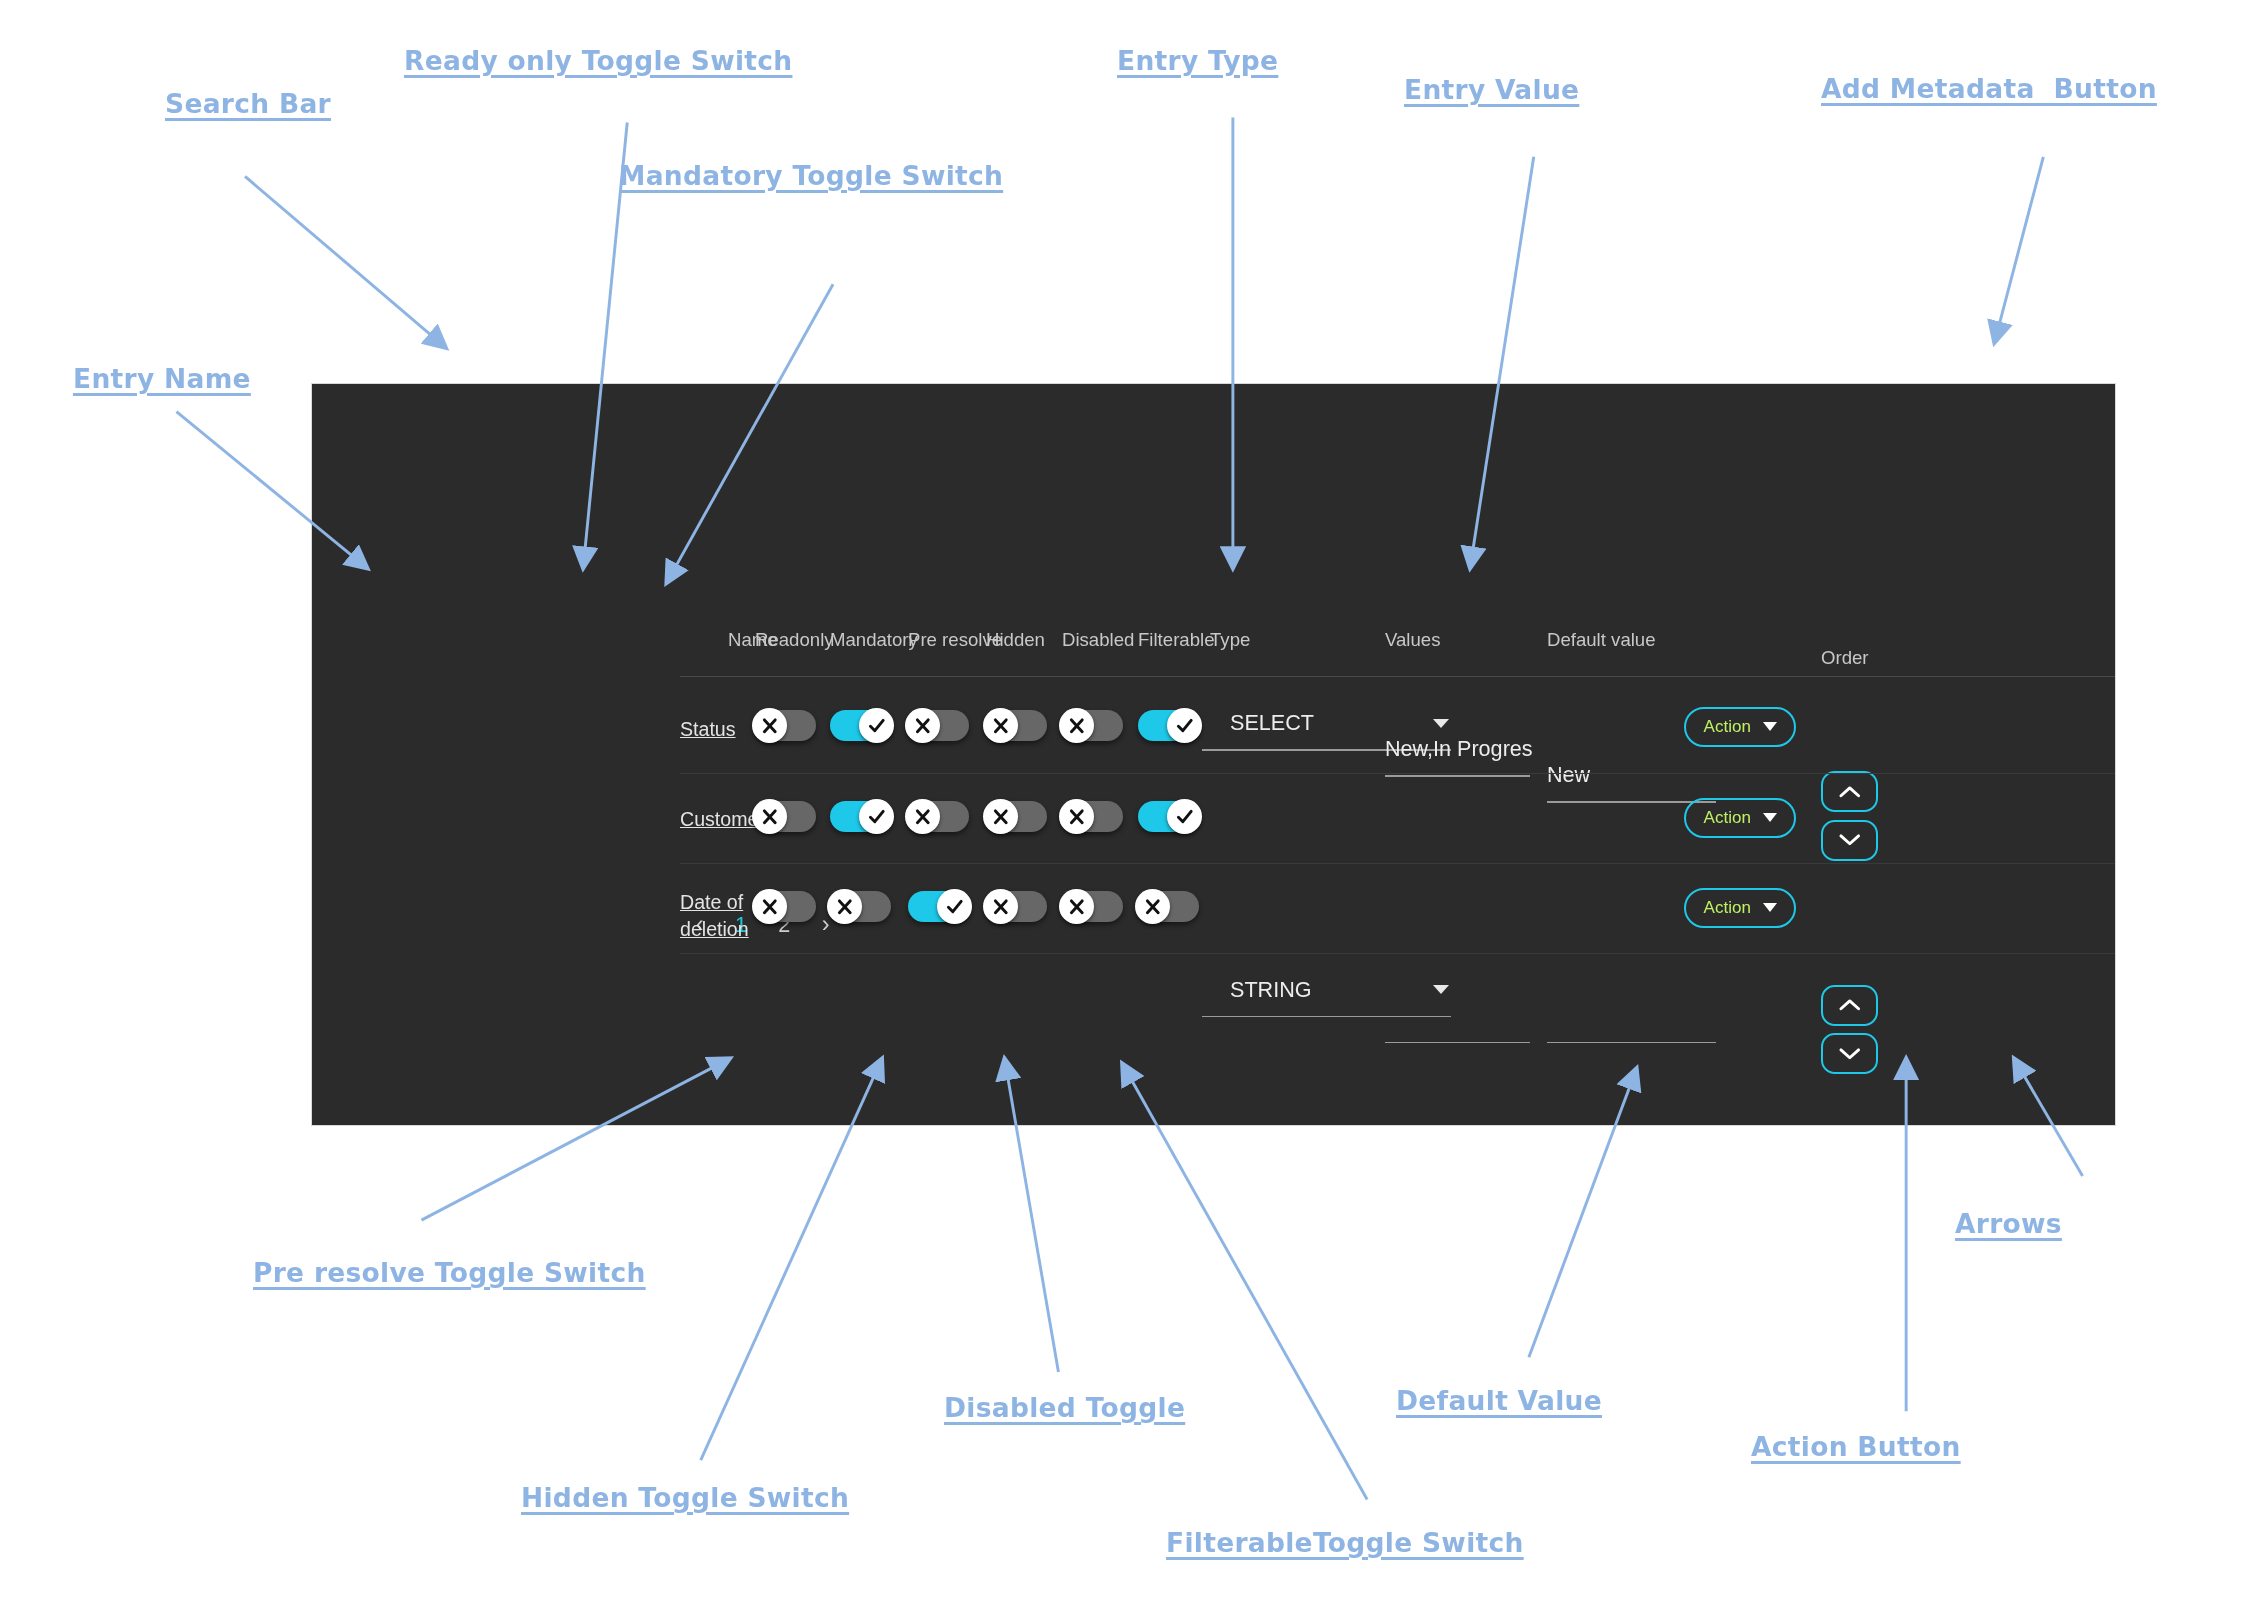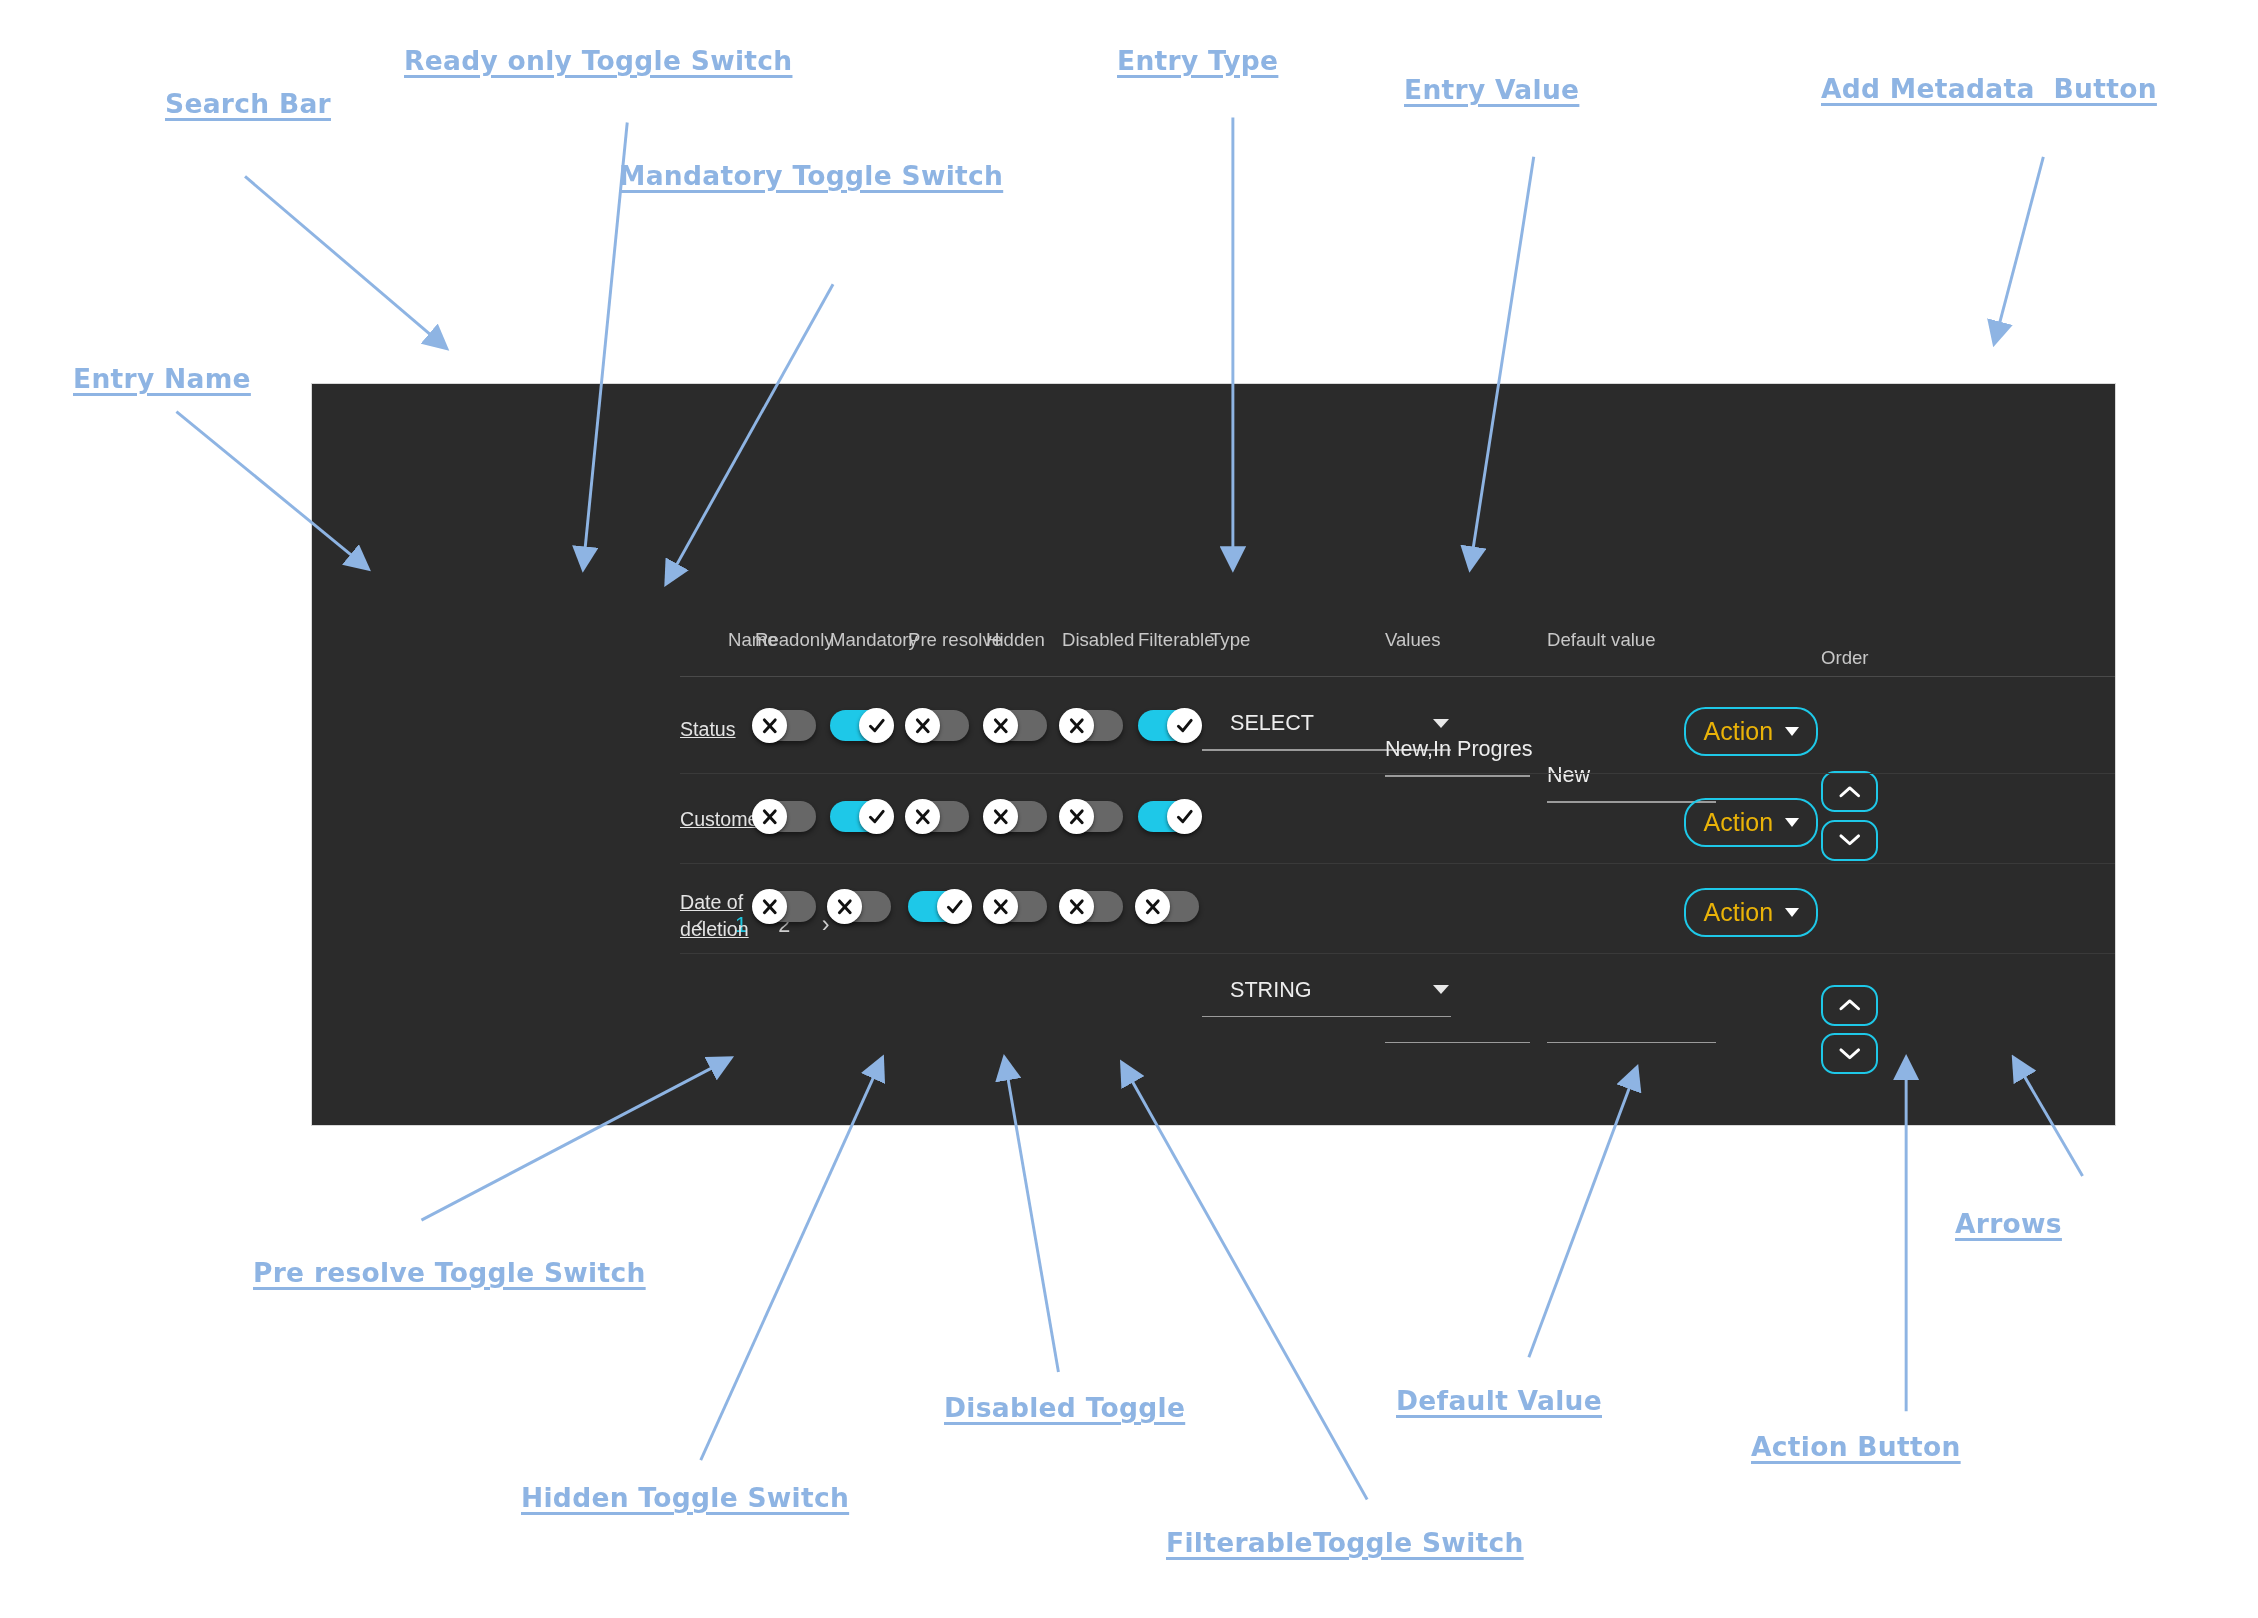--- a/index.html
+++ b/index.html
@@ -133,21 +133,21 @@
     position:absolute;left:0;top:39px;height:1.5px;background:#9b9b9b;width:100%;
   }
   .text-field{position:relative;width:142px;}
   .text-val{color:#ededed;font-size:21.6px;white-space:nowrap;overflow:hidden;}
 
   
   .action-btn{
     position:relative;
     display:inline-flex;align-items:center;gap:11.8px;
     border:2px solid #1ec8e8;border-radius:21.6px;
-    padding:7.8px 17.6px;color:#eab308;font-size:25px;
+    padding:7.8px 17.6px;color:#bef264;font-size:17px;
     background:transparent;
   }
   .action-caret{
     width:0;height:0;border-left:7.8px solid transparent;border-right:7.8px solid transparent;
     border-top:9.8px solid #ffffff;
   }
 
   
   .order-wrap{position:relative;}
   .ord-btn{

